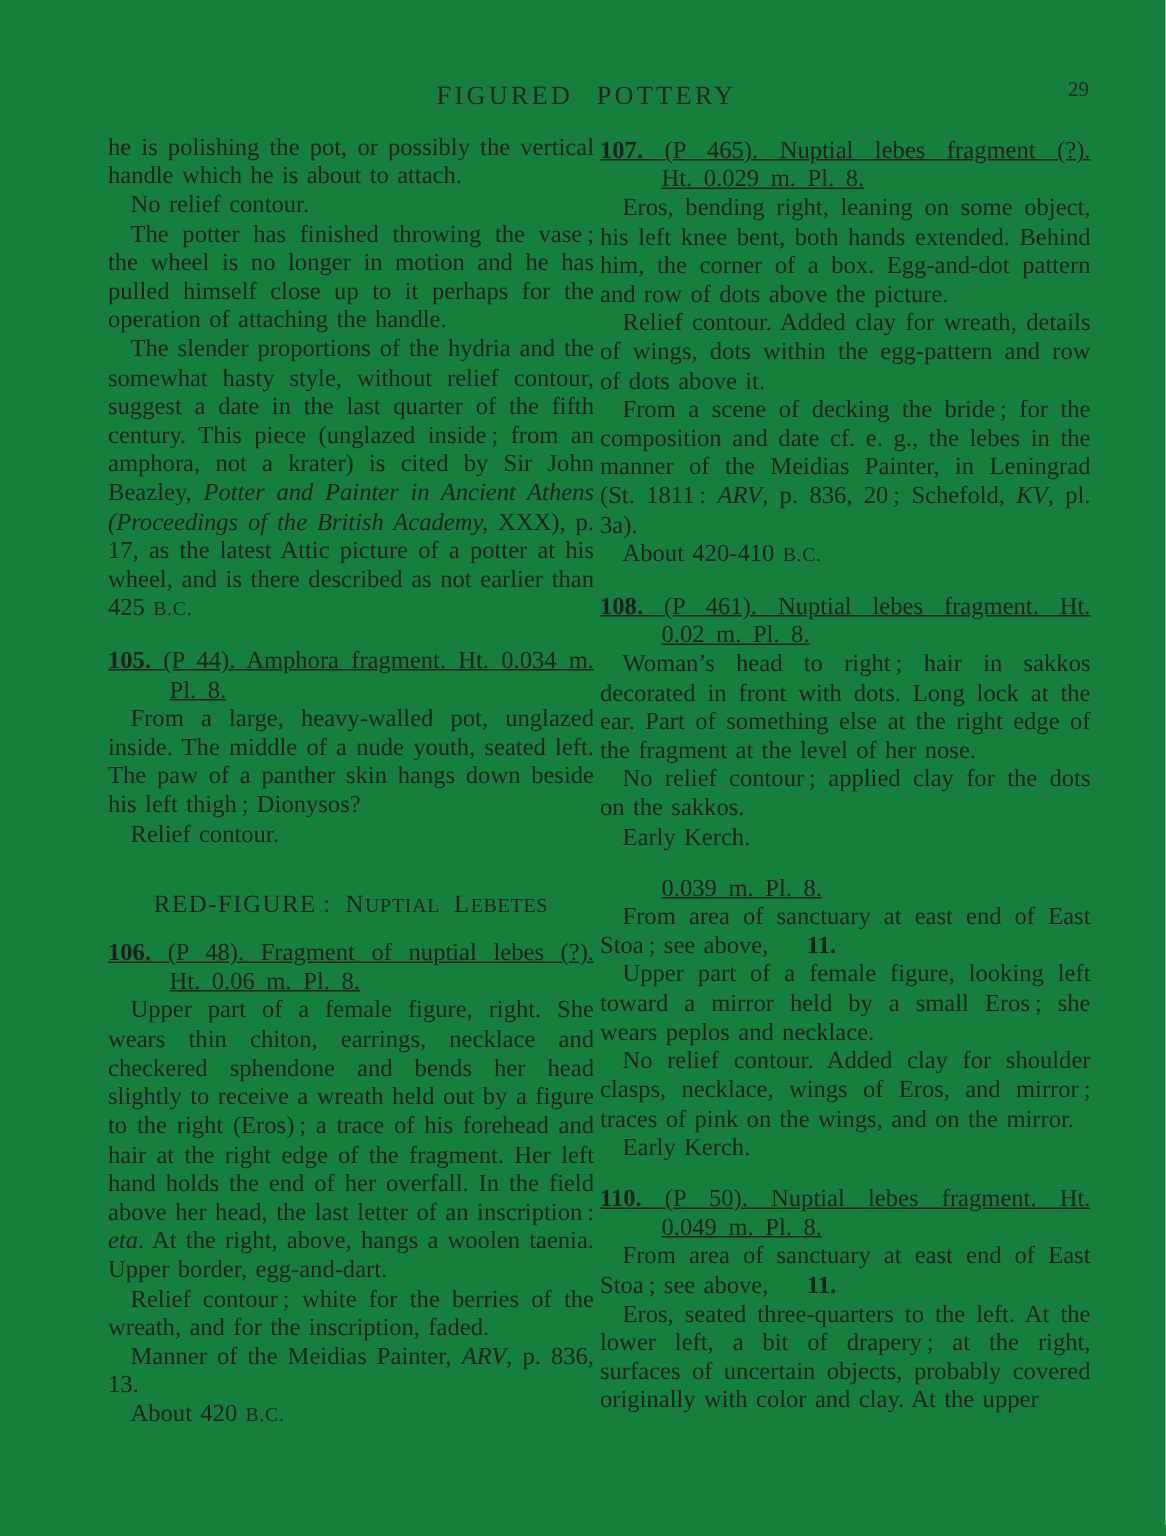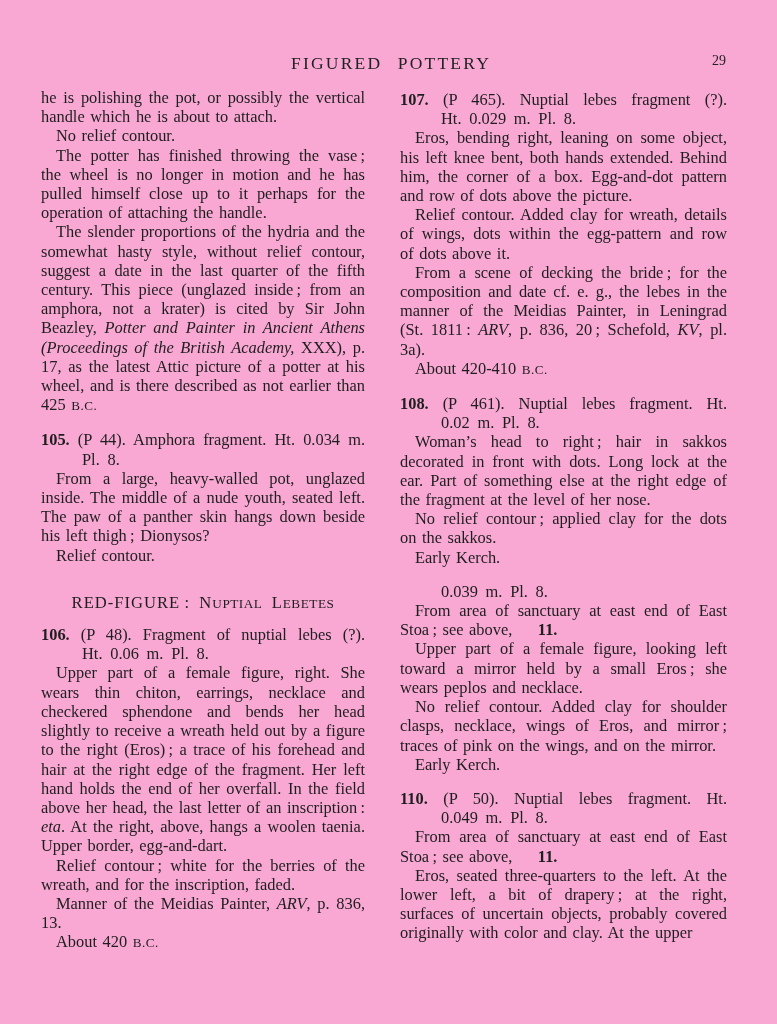--- a/index.html
+++ b/index.html
@@ -4,21 +4,21 @@
 <style>
   html, body {
     margin: 0;
     padding: 0;
     background: #e8e8e6;
   }
   .page {
     position: relative;
     width: 777px;
     height: 1024px;
-    background: #f9a8d4;
+    background: #15803d;
     color: #1e1e1e;
     font-family: "Liberation Serif", "DejaVu Serif", serif;
     overflow: hidden;
   }
   .running-head {
     position: absolute;
     top: 53px;
     left: 56px;
     width: 670px;
     height: 22px;
@@ -37,30 +37,30 @@
     font-size: 14px;
     color: #222;
   }
   .col {
     position: absolute;
     top: 88px;
     font-size: 16.4px;
     line-height: 19.2px;
     word-spacing: 0.09em;
   }
-  .col-left  { left: 41px;  width: 324px; }
+  .col-left  { left: 72px;  width: 324px; }
   .col-right { left: 400px; width: 327px; }
 
   .para {
     margin: 0;
     text-align: justify;
   }
   .para.indent { text-indent: 15px; }
 
-  .entry-head { margin: 15px 0 0 0; }
+  .entry-head { margin: 15px 0 0 0; text-decoration: underline; }
   .col > .entry-head:first-child { margin-top: 2px; }
   .section-head + .entry-head { margin-top: 7px; }
 
   .entry-line1 {
     text-align: justify;
     -moz-text-align-last: justify;
     text-align-last: justify;
   }
   .entry-line2 {
     padding-left: 41px;

